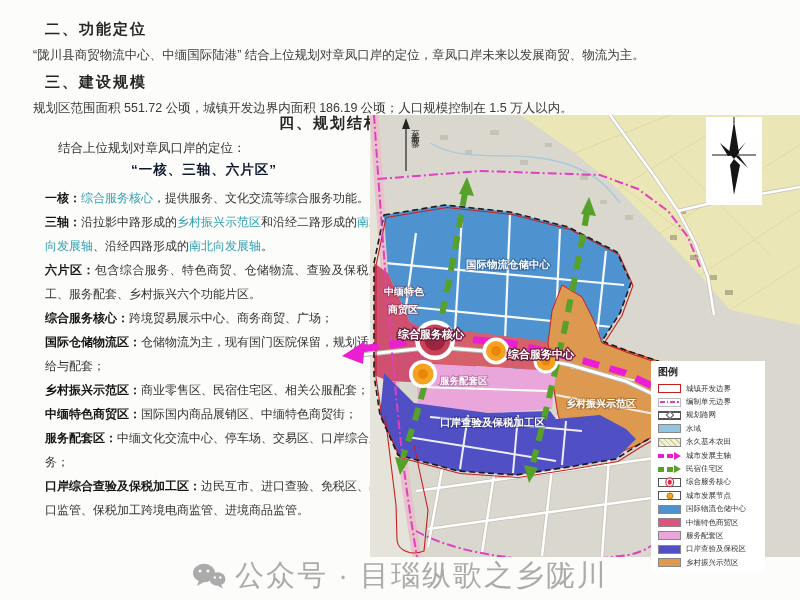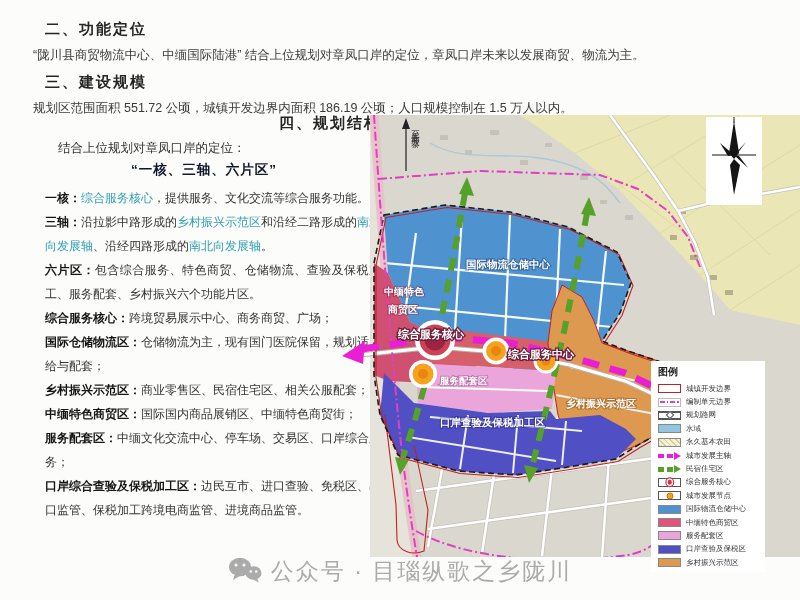--- a/index.html
+++ b/index.html
@@ -47,21 +47,21 @@
   .sw-axis-g::before{background:repeating-linear-gradient(90deg,#55a12a 0 6px,transparent 6px 9.5px);}
   .sw-axis-g::after{border-left:7px solid #55a12a;}
   .sw-node{border:1px solid #555;}
   .sw-node-r::after{content:"";position:absolute;left:50%;top:50%;transform:translate(-50%,-50%);
     width:4.5px;height:4.5px;border-radius:50%;background:#d2304a;
     box-shadow:0 0 0 1.2px #fff,0 0 0 2.4px #d2304a;}
   .sw-node-o::after{content:"";position:absolute;left:50%;top:50%;transform:translate(-50%,-50%);
     width:7px;height:7px;border-radius:50%;background:#f7a21f;border:1px solid #b97a12;box-sizing:border-box;}
   
   #watermark{position:absolute;left:0;top:556px;width:100%;text-align:center;color:#ababab;
-    font-size:23px;letter-spacing:2px;}
+    font-size:29px;letter-spacing:2px;}
   #watermark svg{vertical-align:-4px;margin-right:9px;}
 </style>
 </head>
 <body>
 
 <div class="page">
 
   <div id="top-block">
     <div class="sec-title">二、功能定位</div>
     <div class="sec-body">“陇川县商贸物流中心、中缅国际陆港” 结合上位规划对章凤口岸的定位，章凤口岸未来以发展商贸、物流为主。</div>

